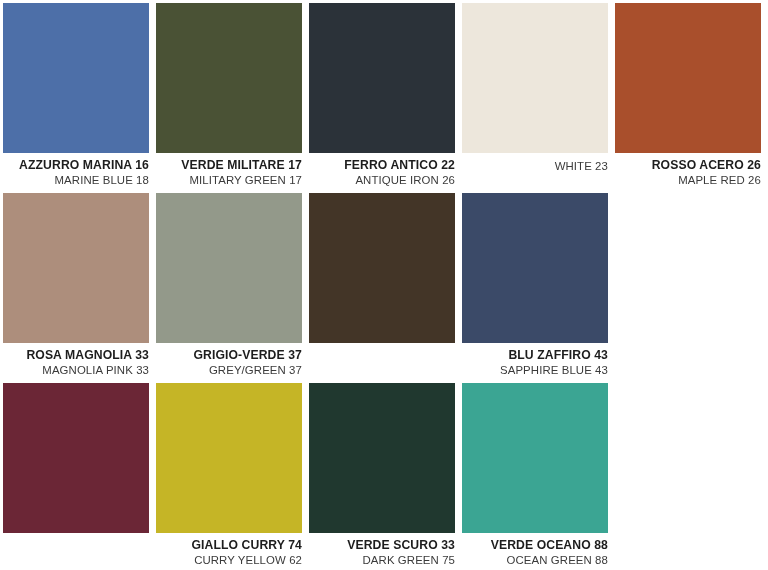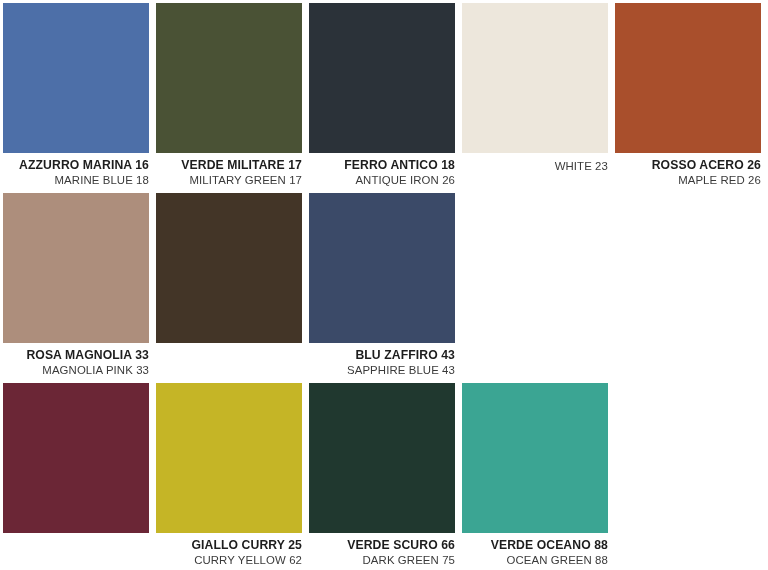--- a/index.html
+++ b/index.html
@@ -82,21 +82,21 @@
     <div class="swatch-cell">
       <span class="chip" style="background-color:#4a5235;"></span>
       <div class="caption">
         <span class="name-it">VERDE MILITARE 17</span>
         <span class="name-en">MILITARY GREEN 17</span>
       </div>
     </div>
     <div class="swatch-cell">
       <span class="chip" style="background-color:#2b3239;"></span>
       <div class="caption">
-        <span class="name-it">FERRO ANTICO 18</span>
+        <span class="name-it">FERRO ANTICO 22</span>
         <span class="name-en">ANTIQUE IRON 26</span>
       </div>
     </div>
     <div class="swatch-cell">
       <span class="chip" style="background-color:#ede7dc;"></span>
       <div class="caption">
         <span class="name-en">WHITE 23</span>
       </div>
     </div>
     <div class="swatch-cell">
@@ -110,20 +110,27 @@
 
   <div class="swatch-row">
     <div class="swatch-cell">
       <span class="chip" style="background-color:#ad8e7c;"></span>
       <div class="caption">
         <span class="name-it">ROSA MAGNOLIA 33</span>
         <span class="name-en">MAGNOLIA PINK 33</span>
       </div>
     </div>
     <div class="swatch-cell">
+      <span class="chip" style="background-color:#93998a;"></span>
+      <div class="caption">
+        <span class="name-it">GRIGIO-VERDE 37</span>
+        <span class="name-en">GREY/GREEN 37</span>
+      </div>
+    </div>
+    <div class="swatch-cell">
       <span class="chip" style="background-color:#433527;"></span>
     </div>
     <div class="swatch-cell">
       <span class="chip" style="background-color:#3b4a68;"></span>
       <div class="caption">
         <span class="name-it">BLU ZAFFIRO 43</span>
         <span class="name-en">SAPPHIRE BLUE 43</span>
       </div>
     </div>
     <div class="swatch-cell empty">
@@ -132,28 +139,28 @@
     </div>
   </div>
 
   <div class="swatch-row">
     <div class="swatch-cell">
       <span class="chip" style="background-color:#6b2636;"></span>
     </div>
     <div class="swatch-cell">
       <span class="chip" style="background-color:#c5b526;"></span>
       <div class="caption">
-        <span class="name-it">GIALLO CURRY 25</span>
+        <span class="name-it">GIALLO CURRY 74</span>
         <span class="name-en">CURRY YELLOW 62</span>
       </div>
     </div>
     <div class="swatch-cell">
       <span class="chip" style="background-color:#20382f;"></span>
       <div class="caption">
-        <span class="name-it">VERDE SCURO 66</span>
+        <span class="name-it">VERDE SCURO 33</span>
         <span class="name-en">DARK GREEN 75</span>
       </div>
     </div>
     <div class="swatch-cell">
       <span class="chip" style="background-color:#3ba593;"></span>
       <div class="caption">
         <span class="name-it">VERDE OCEANO 88</span>
         <span class="name-en">OCEAN GREEN 88</span>
       </div>
     </div>

